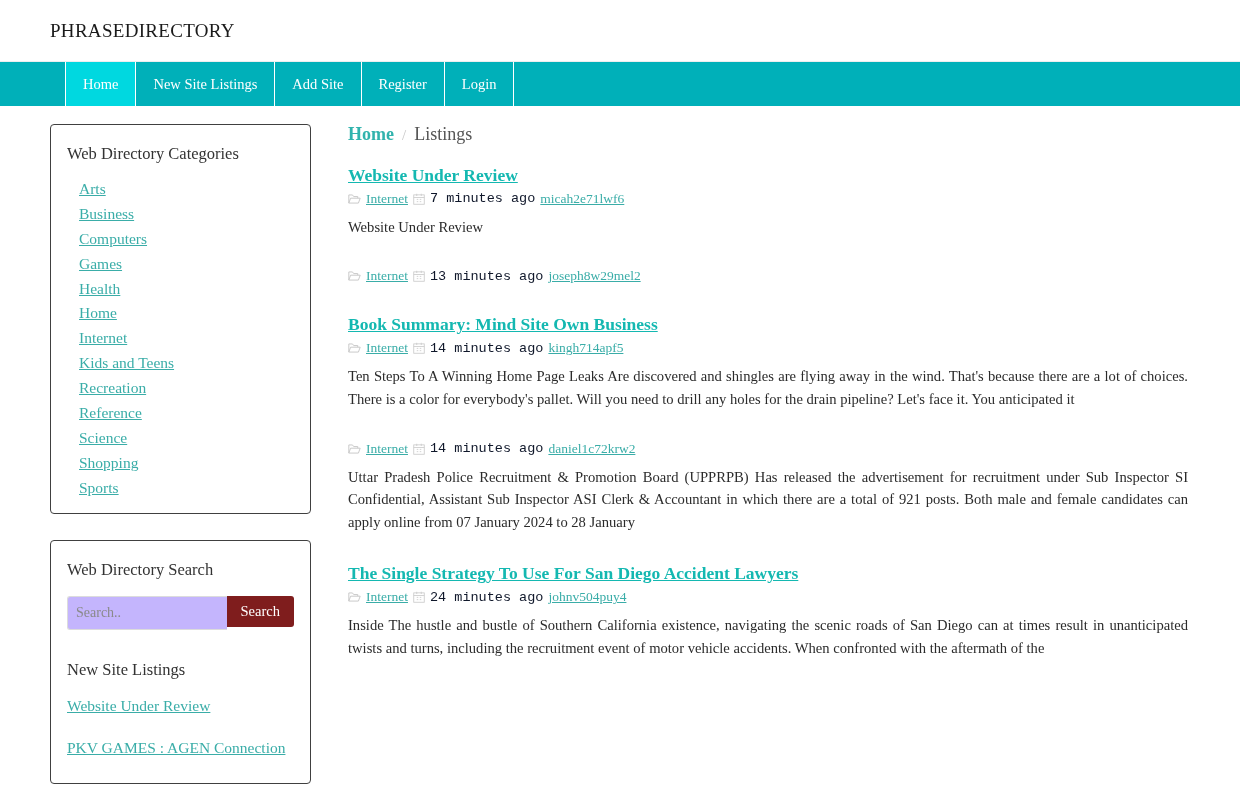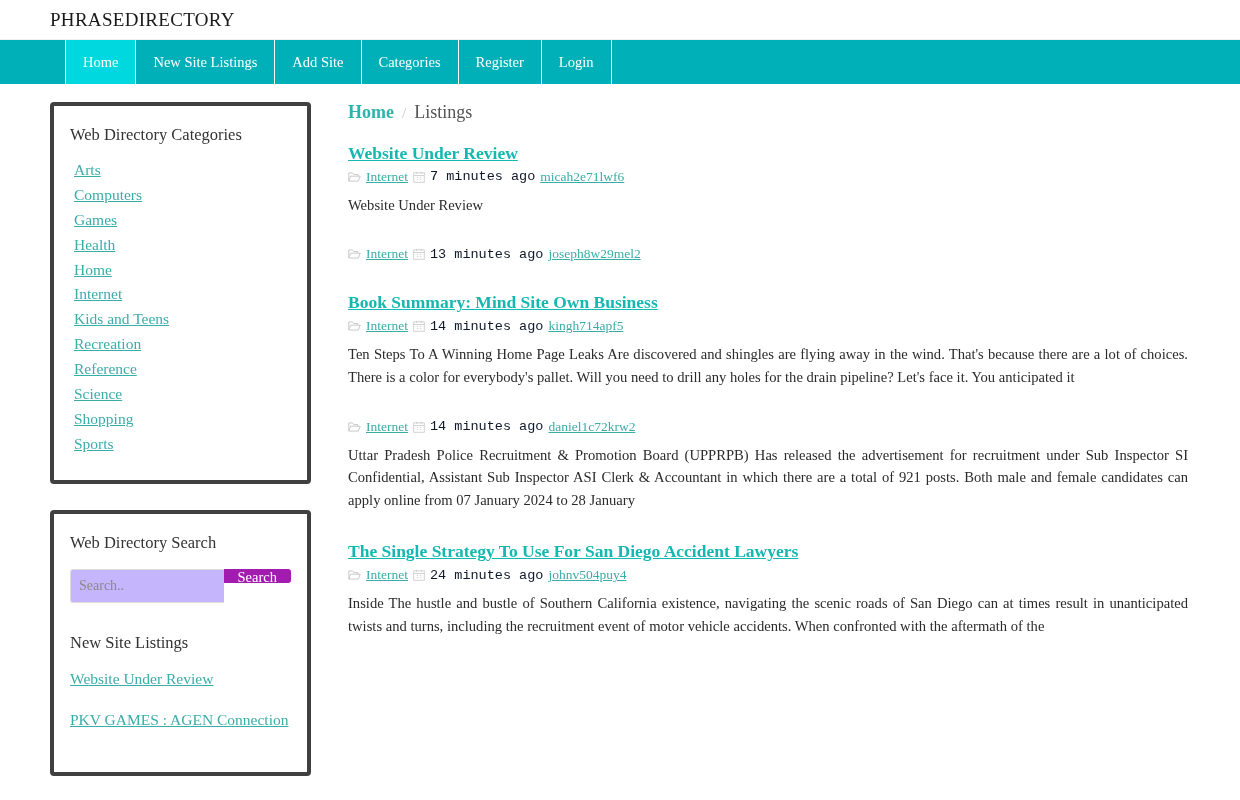--- a/index.html
+++ b/index.html
@@ -7,21 +7,21 @@
     margin: 0; padding: 0;
     width: 1240px; height: 800px;
     overflow: hidden;
     background: #ffffff;
     font-family: "Liberation Serif", serif;
   }
   .page { width: 1240px; height: 800px; position: relative; overflow: hidden; }
 
   
   .site-header {
-    height: 40px;
+    height: 62px;
     background: #ffffff;
     border-bottom: 1px solid #eceeef;
     display: flex;
     align-items: center;
   }
   .brand {
     margin-left: 50px;
     font-size: 19px;
     letter-spacing: .3px;
     color: #1a1a1a;
@@ -54,33 +54,33 @@
   .container {
     display: flex;
     padding: 0 50px 0 50px;
     gap: 29px;
   }
   .sidebar { width: 261px; flex: 0 0 261px; padding-top: 18px; }
   .content { flex: 1 1 auto; padding-top: 18px; min-width: 0; }
 
   
   .panel {
-    border: 4px solid #404040;
+    border: 1px solid #404040;
     border-radius: 4px;
     background: #fff;
     margin-bottom: 26px;
-    padding: 14px 16px 20px 16px;
+    padding: 14px 16px 4px 16px;
   }
   .panel-title {
     font-size: 16.5px;
     color: #333333;
     margin: 5px 0 16px 0;
     font-weight: normal;
   }
-  .cat-list { list-style: none; margin: 4px; padding: 0; }
+  .cat-list { list-style: none; margin: 12px; padding: 0; }
   .cat-list li { margin: 0 0 6.5px 0; line-height: 1.15; }
   .cat-link {
     color: #3aada8;
     font-size: 15.5px;
     text-decoration: underline;
   }
 
   
   .search-row { display: flex; align-items: stretch; }
   .search-input {
@@ -92,23 +92,23 @@
     padding: 0 8px;
     font-size: 14px;
     font-family: "Liberation Serif", serif;
     color: #555;
     outline: none;
     background: #c4b5fd;
     min-width: 0;
   }
   .search-input::placeholder { color: #8a8a8a; }
   .search-btn {
-    height: 14px;
+    height: 31px;
     border: none;
-    background: #a21caf;
+    background: #7f1d1d;
     color: #ffffff;
     font-size: 14.5px;
     font-family: "Liberation Serif", serif;
     padding: 0 14px;
     border-radius: 0 3px 3px 0;
     cursor: pointer;
   }
   .newlist { list-style: none; margin: 0; padding: 0; }
   .newlist li { margin: 0 0 22px 0; line-height: 1.2; }
   .newlist a {
@@ -168,33 +168,33 @@
 <div class="page">
 
   <div class="site-header">
     <a class="brand" href="#">PHRASEDIRECTORY</a>
   </div>
 
   <div class="navbar" id="navbar">
       <a class="nav-item active" href="#">Home</a>
       <a class="nav-item" href="#">New Site Listings</a>
       <a class="nav-item" href="#">Add Site</a>
-      <a class="nav-item" href="#">Categories</a>
       <a class="nav-item" href="#">Register</a>
       <a class="nav-item" href="#">Login</a>
     </div>
 
   <div class="container">
 
     <div class="sidebar">
 
       <div class="panel">
         <div class="panel-title">Web Directory Categories</div>
         <ul class="cat-list" id="cat-list">
             <li><a class="cat-link" href="#">Arts</a></li>
+            <li><a class="cat-link" href="#">Business</a></li>
             <li><a class="cat-link" href="#">Computers</a></li>
             <li><a class="cat-link" href="#">Games</a></li>
             <li><a class="cat-link" href="#">Health</a></li>
             <li><a class="cat-link" href="#">Home</a></li>
             <li><a class="cat-link" href="#">Internet</a></li>
             <li><a class="cat-link" href="#">Kids and Teens</a></li>
             <li><a class="cat-link" href="#">Recreation</a></li>
             <li><a class="cat-link" href="#">Reference</a></li>
             <li><a class="cat-link" href="#">Science</a></li>
             <li><a class="cat-link" href="#">Shopping</a></li>

